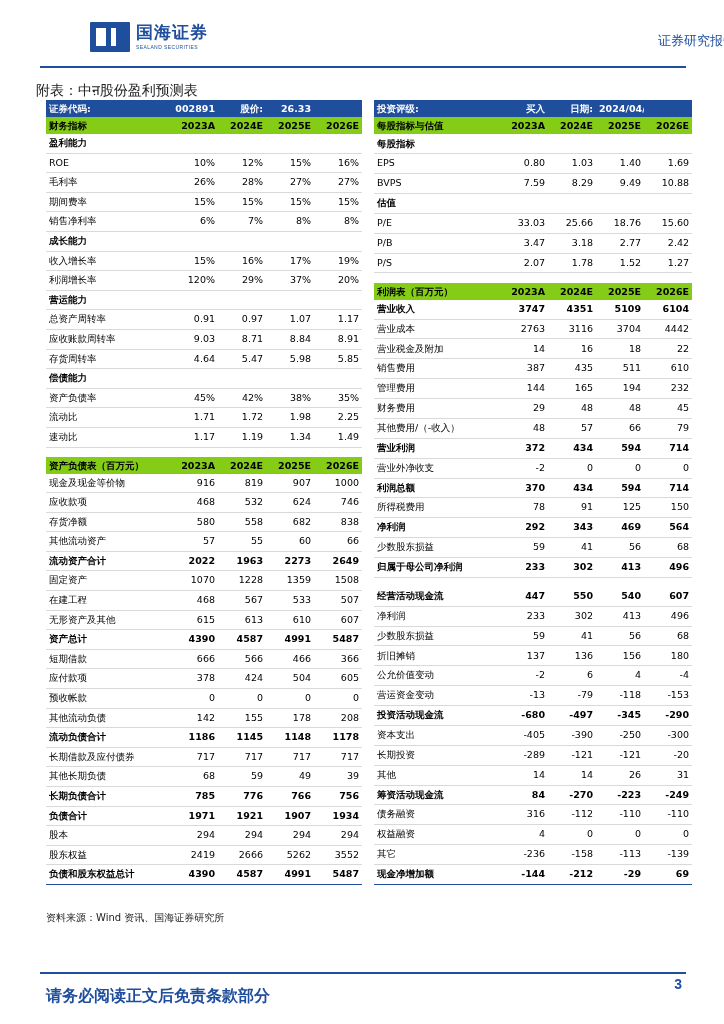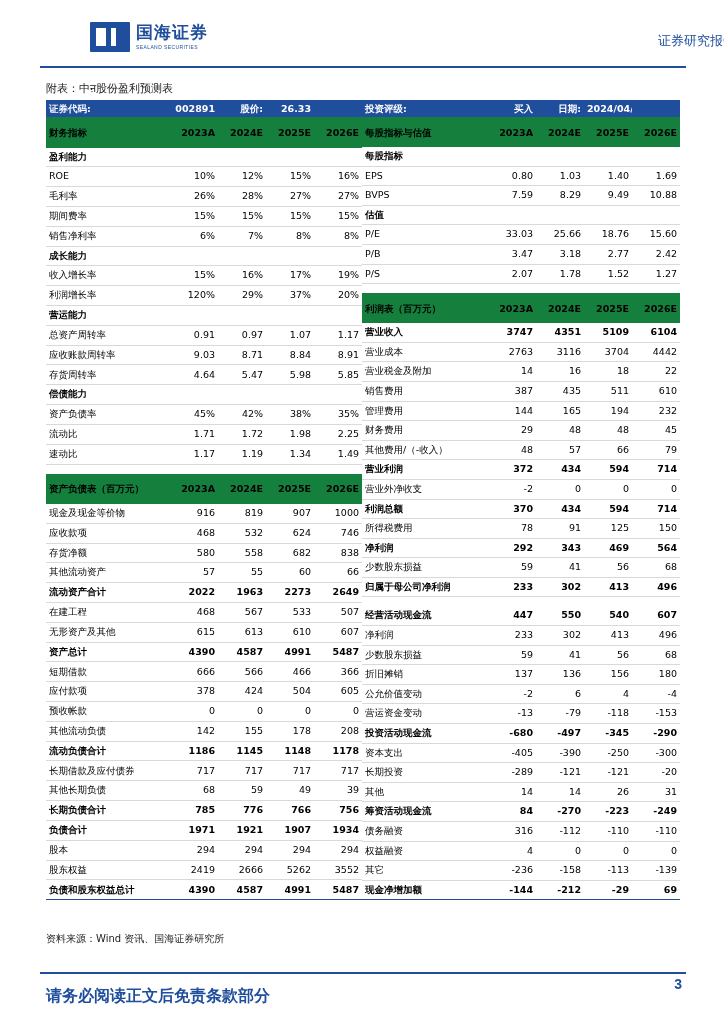--- a/index.html
+++ b/index.html
@@ -38,50 +38,50 @@
   .header-right{
     position:absolute;right:0;top:10px;font-size:13px;font-weight:normal;color:#1f4e9c;
     font-family:"DejaVu Sans",sans-serif;
   }
   .header-rule{
     position:absolute;left:40px;top:66px;width:646px;height:2px;background:#1f4e9c;
   }
 
   
   .tbl-title{
-    position:absolute;left:46px;top:80px;font-size:11px;color:#222;
+    position:absolute;left:36px;top:80px;font-size:14px;color:#222;
     font-family:"DejaVu Sans",sans-serif;
   }
 
   
   .tables{
     position:absolute;left:46px;top:100px;width:634px;
-    display:flex;gap:0;
+    display:flex;gap:12px;
   }
   table{
     border-collapse:collapse;
     font-size:9.5px;
     font-family:"DejaVu Sans",sans-serif;
     table-layout:fixed;
   }
   td{padding:0 3px;height:18.6px;line-height:18.6px;white-space:nowrap;overflow:hidden;}
   .lcol{width:316px;}
   .rcol{width:318px;}
   .num{text-align:right;}
   .lbl{text-align:left;}
   .hdr-blue td{background:#1f4e9c;color:#fff;font-weight:bold;height:17px;line-height:17px;}
-  .hdr-grey td{background:#15803d;font-weight:bold;color:#000;height:30px;line-height:17px;}
+  .hdr-grey td{background:#84cc16;font-weight:bold;color:#000;height:17px;line-height:17px;}
   .sect td{font-weight:bold;}
   .rowline td{border-bottom:1px solid #d7d9dd;}
   .spacer td{height:9px;line-height:9px;border:0;}
   .tbl-bottom td{border-bottom:1.4px solid #1f4e9c;margin-top:6px;}
 
   
   .source{
-    position:absolute;left:46px;top:932px;font-size:10px;color:#222;
+    position:absolute;left:46px;top:911px;font-size:10px;color:#222;
     font-family:"DejaVu Sans",sans-serif;
   }
 
   
   .footer-rule{
     position:absolute;left:40px;top:972px;width:646px;height:1.6px;background:#1f4e9c;
   }
   .footer-left{
     position:absolute;left:46px;top:980px;font-size:16px;font-weight:bold;color:#1f4e9c;
     font-family:Liberation Sans, sans-serif;
@@ -287,20 +287,27 @@
             <td class="num">66</td>
           </tr>
           <tr class="rowline sect">
             <td class="lbl">流动资产合计</td>
             <td class="num">2022</td>
             <td class="num">1963</td>
             <td class="num">2273</td>
             <td class="num">2649</td>
           </tr>
           <tr class="rowline">
+            <td class="lbl">固定资产</td>
+            <td class="num">1070</td>
+            <td class="num">1228</td>
+            <td class="num">1359</td>
+            <td class="num">1508</td>
+          </tr>
+          <tr class="rowline">
             <td class="lbl">在建工程</td>
             <td class="num">468</td>
             <td class="num">567</td>
             <td class="num">533</td>
             <td class="num">507</td>
           </tr>
           <tr class="rowline">
             <td class="lbl">无形资产及其他</td>
             <td class="num">615</td>
             <td class="num">613</td>

